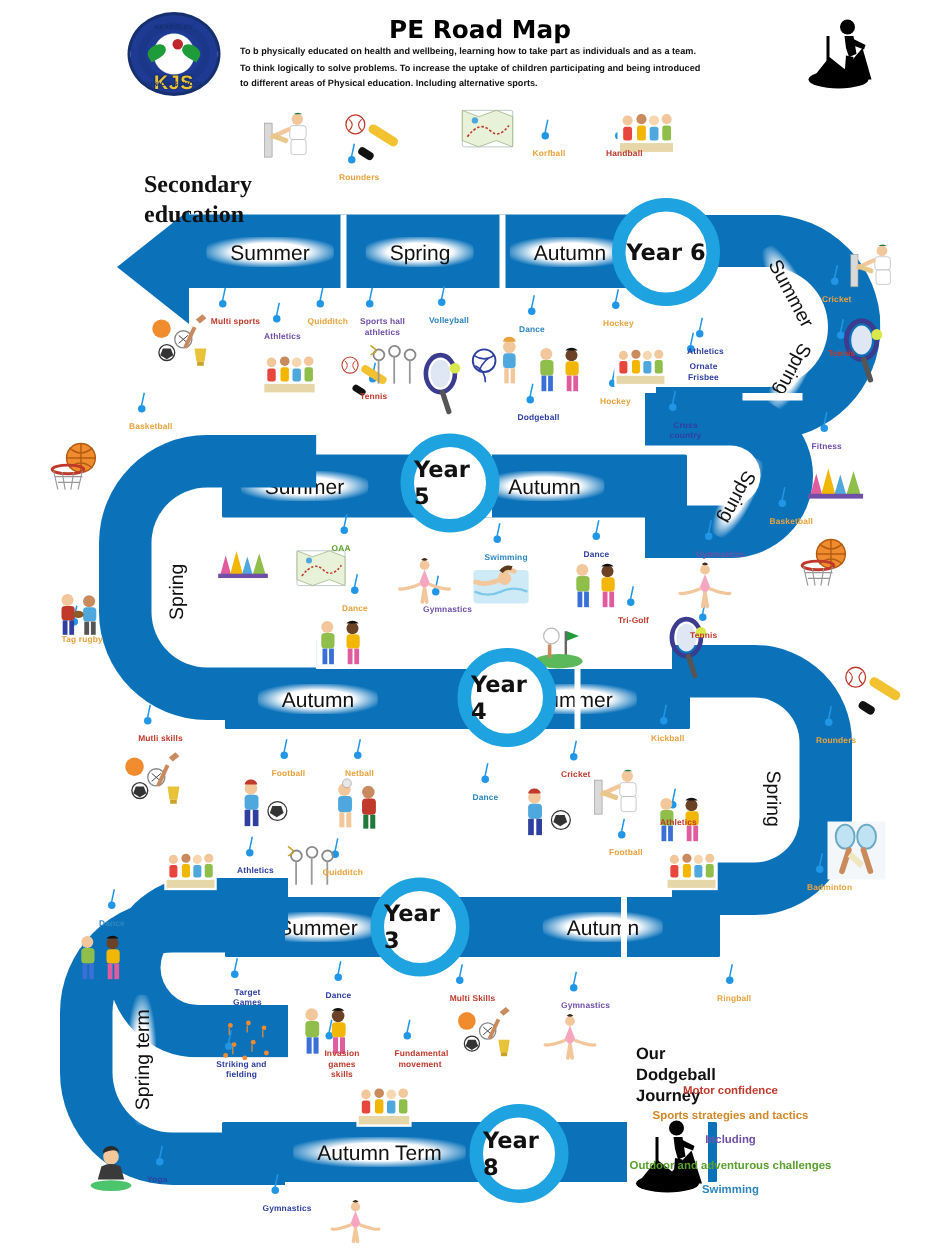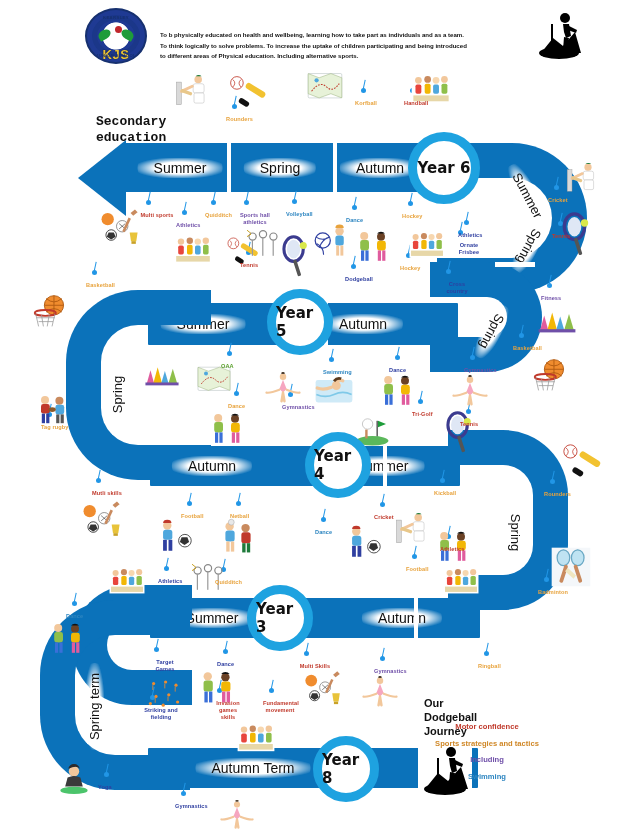--- a/index.html
+++ b/index.html
@@ -124,23 +124,23 @@
     letter-spacing:0.1px;
   }
   .lbl.two { white-space:normal; width:34px; line-height:1.25; text-align:center; }
 
   
   .art { position:absolute; z-index:5; }
   .art svg { display:block; }
 
   
   .secondary {
-    position:absolute; z-index:7; font-size:13px; font-weight:bold;
+    position:absolute; z-index:7; font-size:16px; font-weight:bold;
     line-height:1.25; color:#111; width:80px;
-    font-family:Liberation Mono, monospace;
+    font-family:Liberation Serif, serif;
   }
 
   
   .olj {
     position:absolute; z-index:8; font-size:11px; font-weight:bold;
     line-height:1.28; width:62px; color:#111;
     font-family:"Liberation Sans", sans-serif;
   }
   .olj-icon { position:absolute; z-index:8; width:54px; height:54px; background:#fff; }
   .legend { position:absolute; z-index:8; right:6px; width:268px; text-align:center; }
@@ -158,20 +158,21 @@
     <div class="crest">
       <div class="crest-ring"></div>
       <div class="crest-leaf l1"></div>
       <div class="crest-leaf l2"></div>
       <div class="crest-red"></div>
       <div class="crest-top">KEARSLEY</div>
       <div class="crest-letters">KJS</div>
       <div class="crest-bot">JUNIOR SCHOOL</div>
     </div>
 
+    <div class="title">PE Road Map</div>
     <div class="subtitle">To b physically educated on health and wellbeing, learning how to take part as individuals and as a team. To think logically to solve problems. To increase the uptake of children participating and being introduced to different areas of Physical education. Including alternative sports.</div>
 
     <div class="hiker">
       <svg viewBox="0 0 52 52" width="52" height="52" aria-hidden="true">
         <ellipse cx="26" cy="45" rx="20" ry="6" fill="#000"></ellipse>
         <path d="M8 45 L20 30 L30 38 L42 24 L48 45 Z" fill="#000"></path>
         <circle cx="32" cy="10" r="5" fill="#000"></circle>
         <path d="M30 16 L36 16 L38 28 L33 30 L31 24 Z" fill="#000"></path>
         <path d="M31 29 L30 42 L34 42 L36 30 Z" fill="#000"></path>
         <path d="M36 18 L44 22 L43 25 L35 22 Z" fill="#000"></path>
@@ -257,20 +258,21 @@
       <path d="M32 30 L31 43 L35 43 L37 31 Z" fill="#000"></path>
       <path d="M37 18 L45 22 L44 25 L36 22 Z" fill="#000"></path>
       <rect x="19" y="16" width="2" height="27" fill="#000"></rect>
     </svg>
   </div>
 
   <div class="legend" style="top:722px;">
     <div style="color: rgb(192, 57, 43);">Motor confidence</div>
     <div style="color: rgb(208, 136, 40);">Sports strategies and tactics</div>
     <div style="color: rgb(111, 79, 168);">Including</div>
+    <div style="color: rgb(90, 160, 44);">Outdoor and adventurous challenges</div>
     <div style="color: rgb(46, 134, 193);">Swimming</div>
   </div>
 
   <div id="labels-layer">
       <div class="lbl" style="left: 226px; top: 116px; color: rgb(232, 163, 61);">Rounders</div>
       <div class="dot" style="left: 232px; top: 104px;"></div>
       <div class="line" style="left: 234px; top: 106px; width: 11px; transform: rotate(-78deg);"></div>
       <div class="lbl" style="left: 355px; top: 100px; color: rgb(232, 163, 61);">Korfball</div>
       <div class="dot" style="left: 361px; top: 88px;"></div>
       <div class="line" style="left: 363px; top: 90px; width: 11px; transform: rotate(-78deg);"></div>

